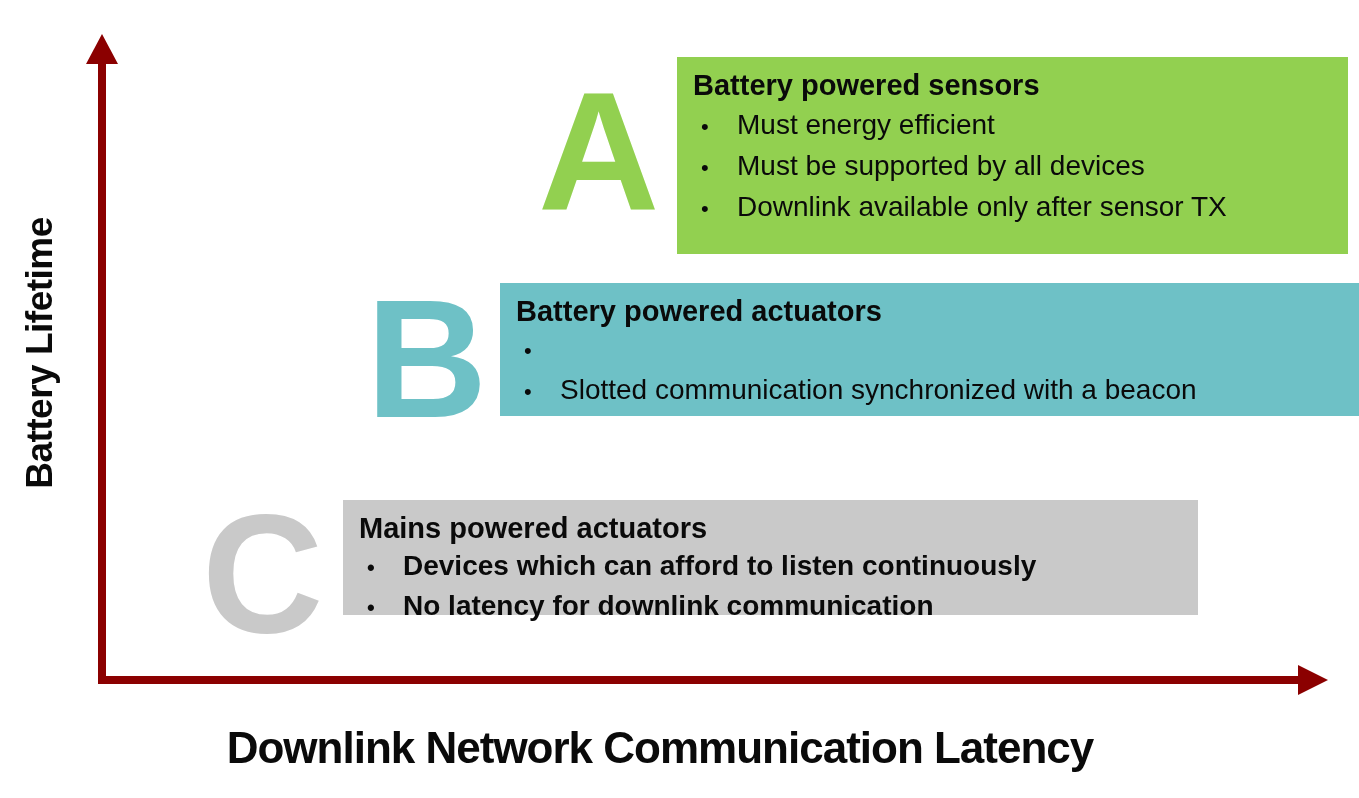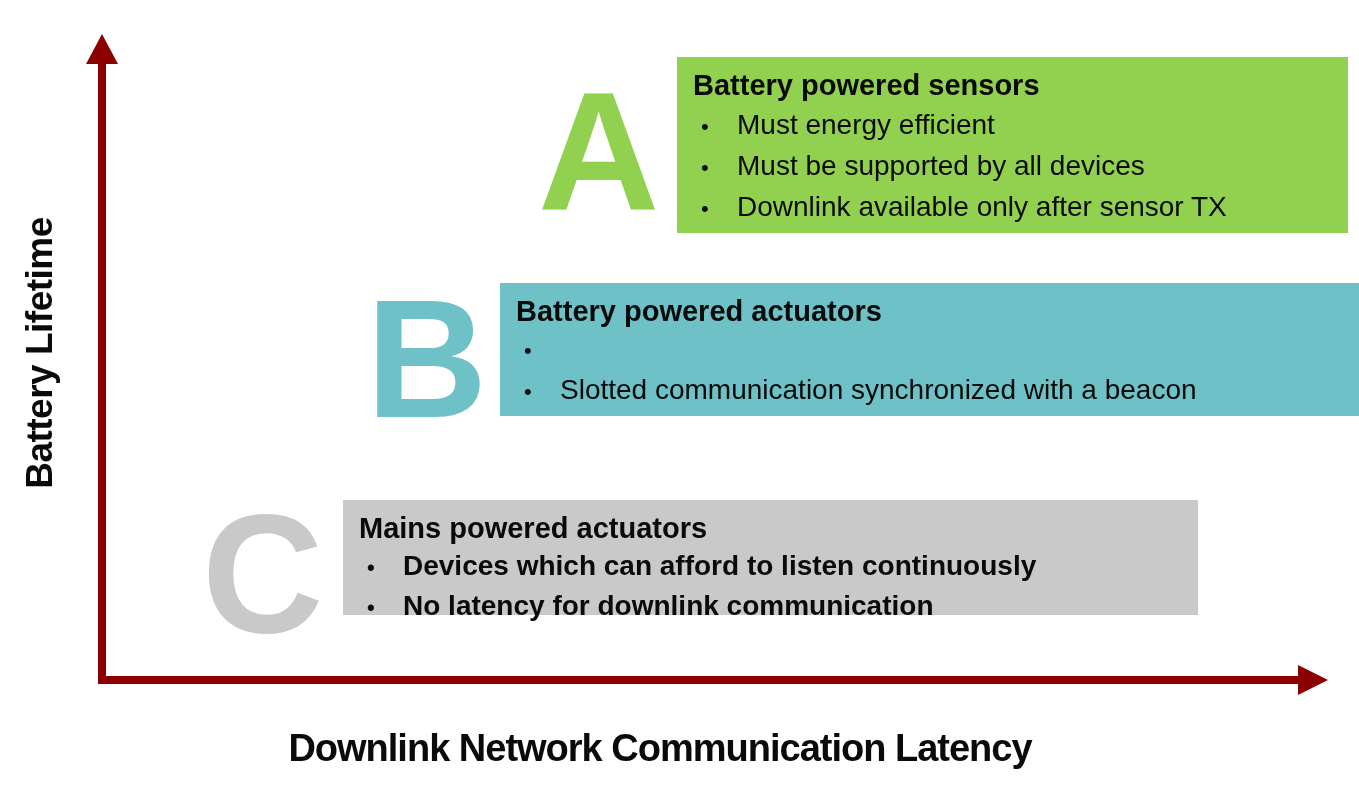--- a/index.html
+++ b/index.html
@@ -37,39 +37,39 @@
   .y-axis-label{
     position:absolute;left:40px;top:353px;
     transform:translate(-50%,-50%) rotate(-90deg);
     white-space:nowrap;
     font-size:37px;font-weight:bold;letter-spacing:-0.5px;
   }
   .x-axis-label{
     position:absolute;left:660px;top:748px;
     transform:translate(-50%,-50%);
     white-space:nowrap;
-    font-size:38px;font-weight:bold;letter-spacing:-1px;
+    font-size:44px;font-weight:bold;letter-spacing:-1px;
   }
 
   
   .class-letter{
     position:absolute;
     font-size:168px;font-weight:bold;line-height:168px;
   }
   #letter-a{left:538px;top:68px;}
   #letter-b{left:366px;top:275px;}
   #letter-c{left:202px;top:490px;}
 
   
   .class-box{
     position:absolute;
     box-sizing:border-box;
     padding:9px 16px 0 16px;
   }
-  #box-a{left:677px;top:57px;width:671px;height:176px;}
+  #box-a{left:677px;top:57px;width:671px;height:197px;}
   #box-b{left:500px;top:283px;width:872px;height:133px;}
   #box-c{left:343px;top:500px;width:855px;height:115px;}
 
   .box-title{
     font-size:29px;font-weight:bold;line-height:39px;
     white-space:nowrap;
   }
   .bullet-row{
     display:flex;align-items:baseline;
     font-size:28px;line-height:39px;white-space:nowrap;

